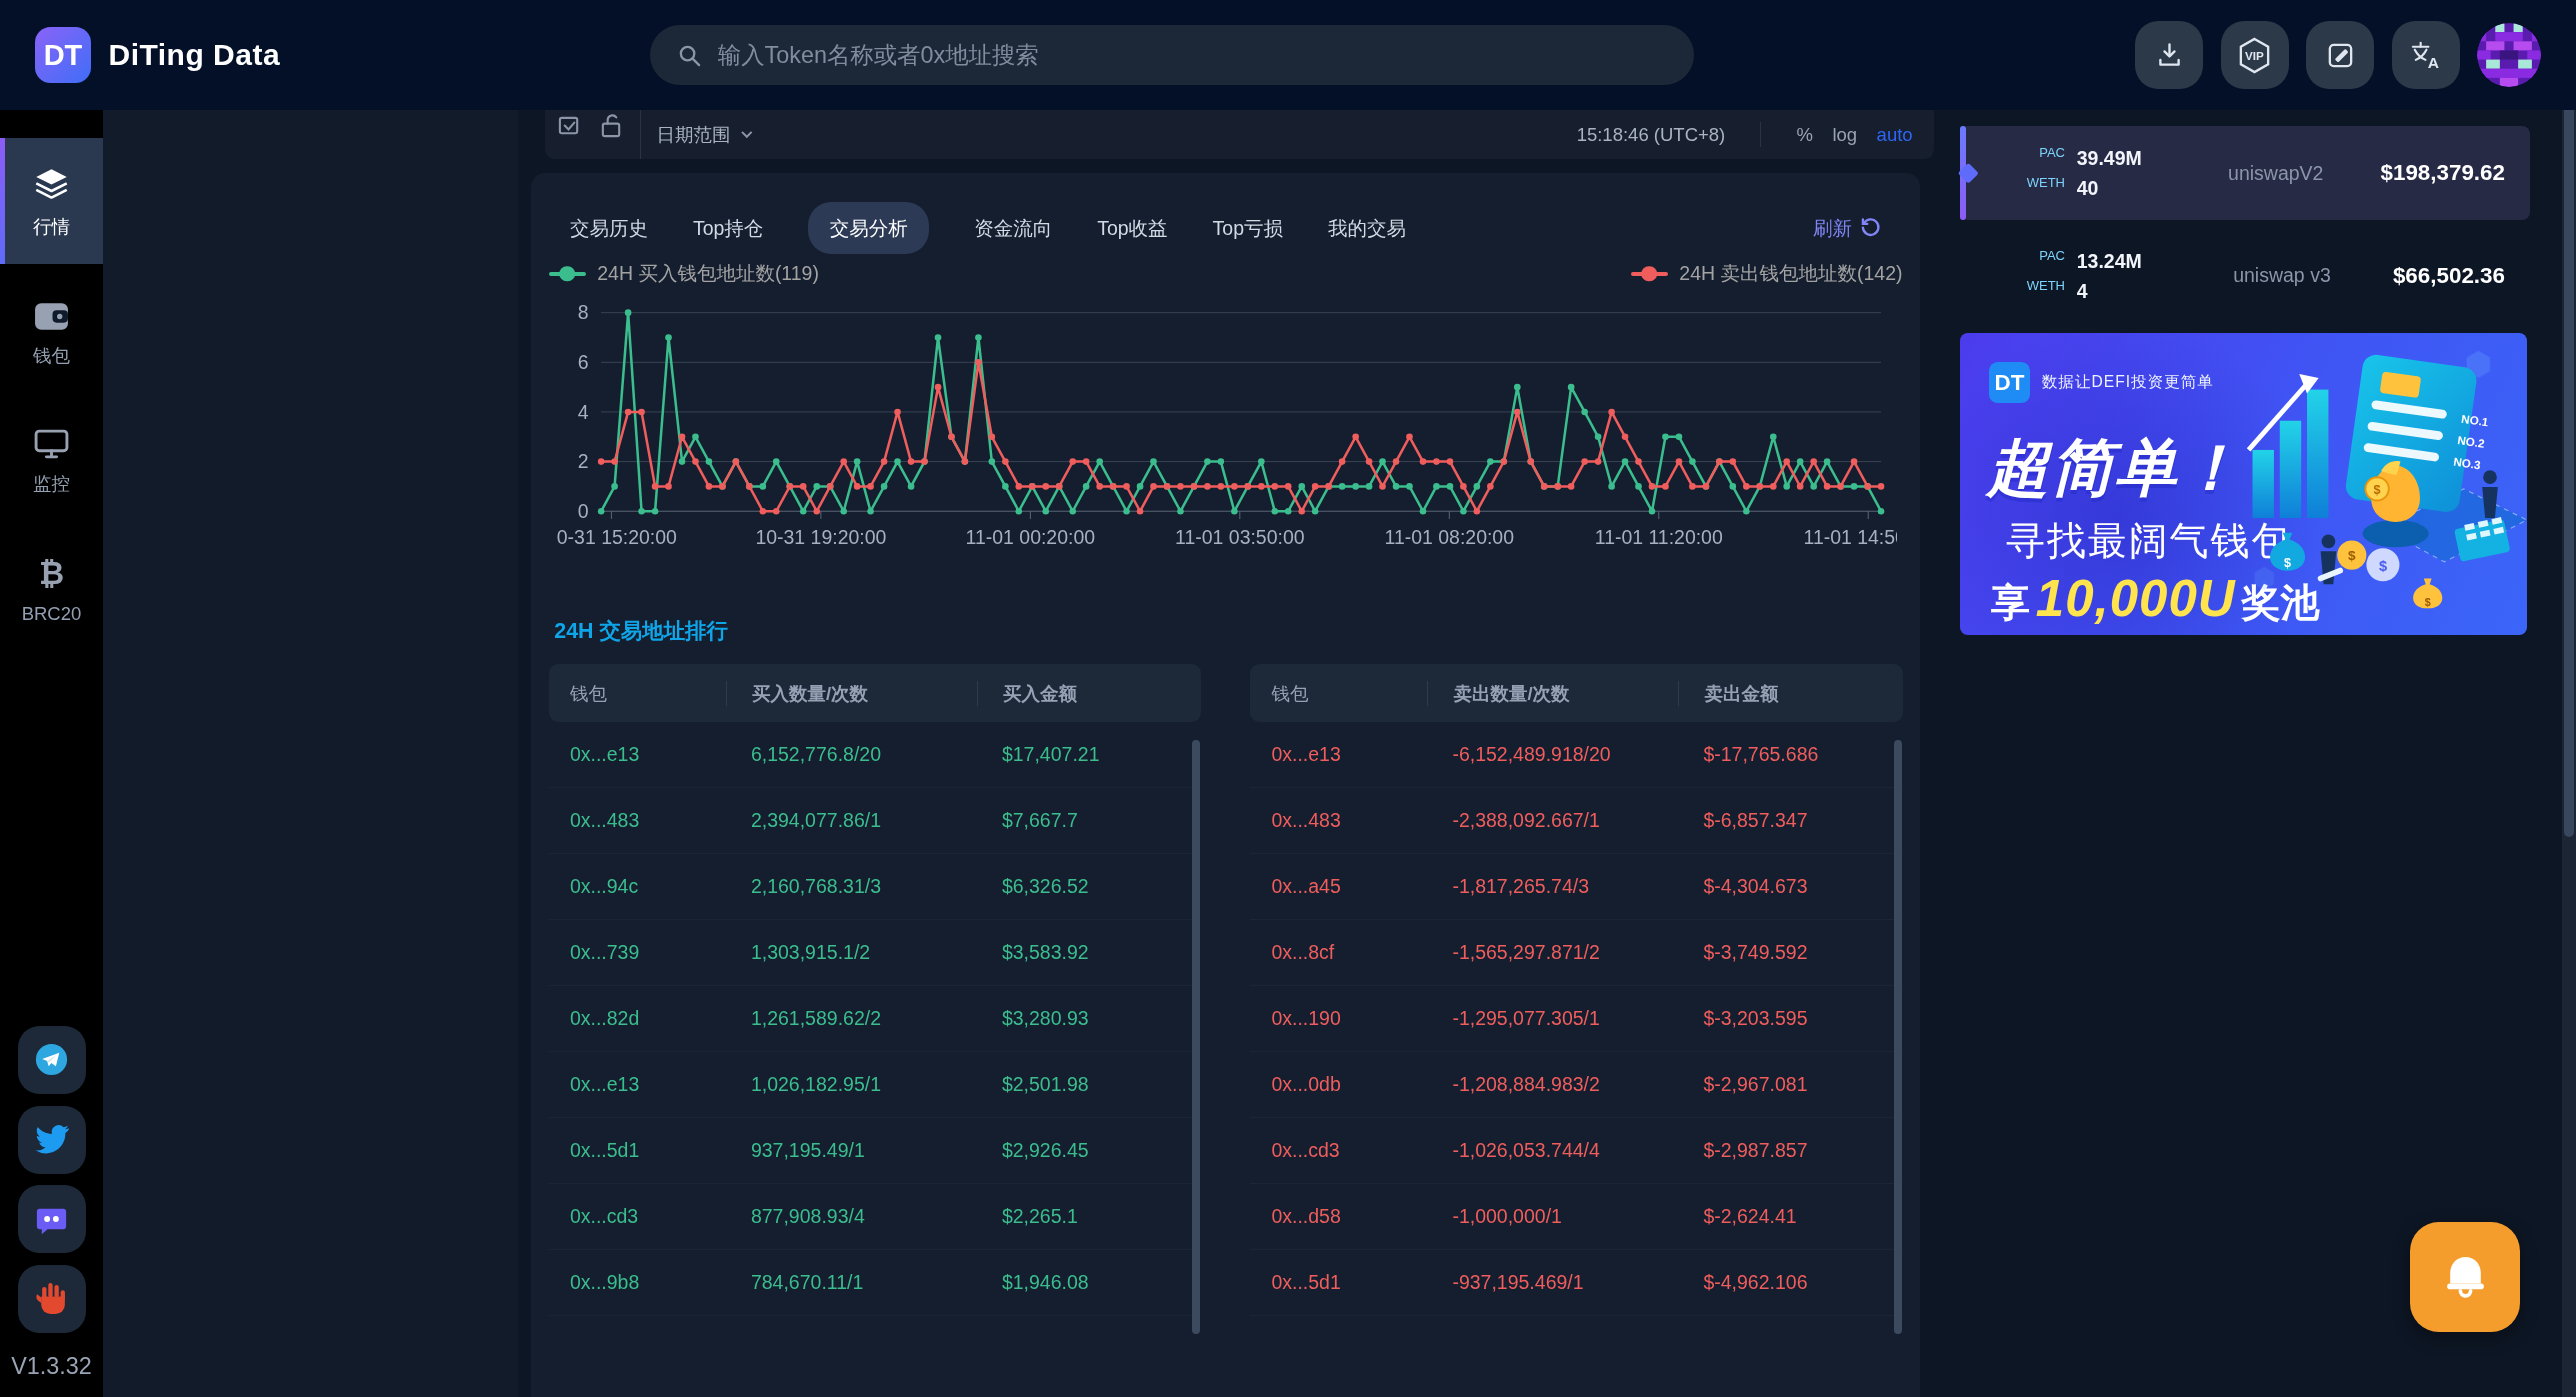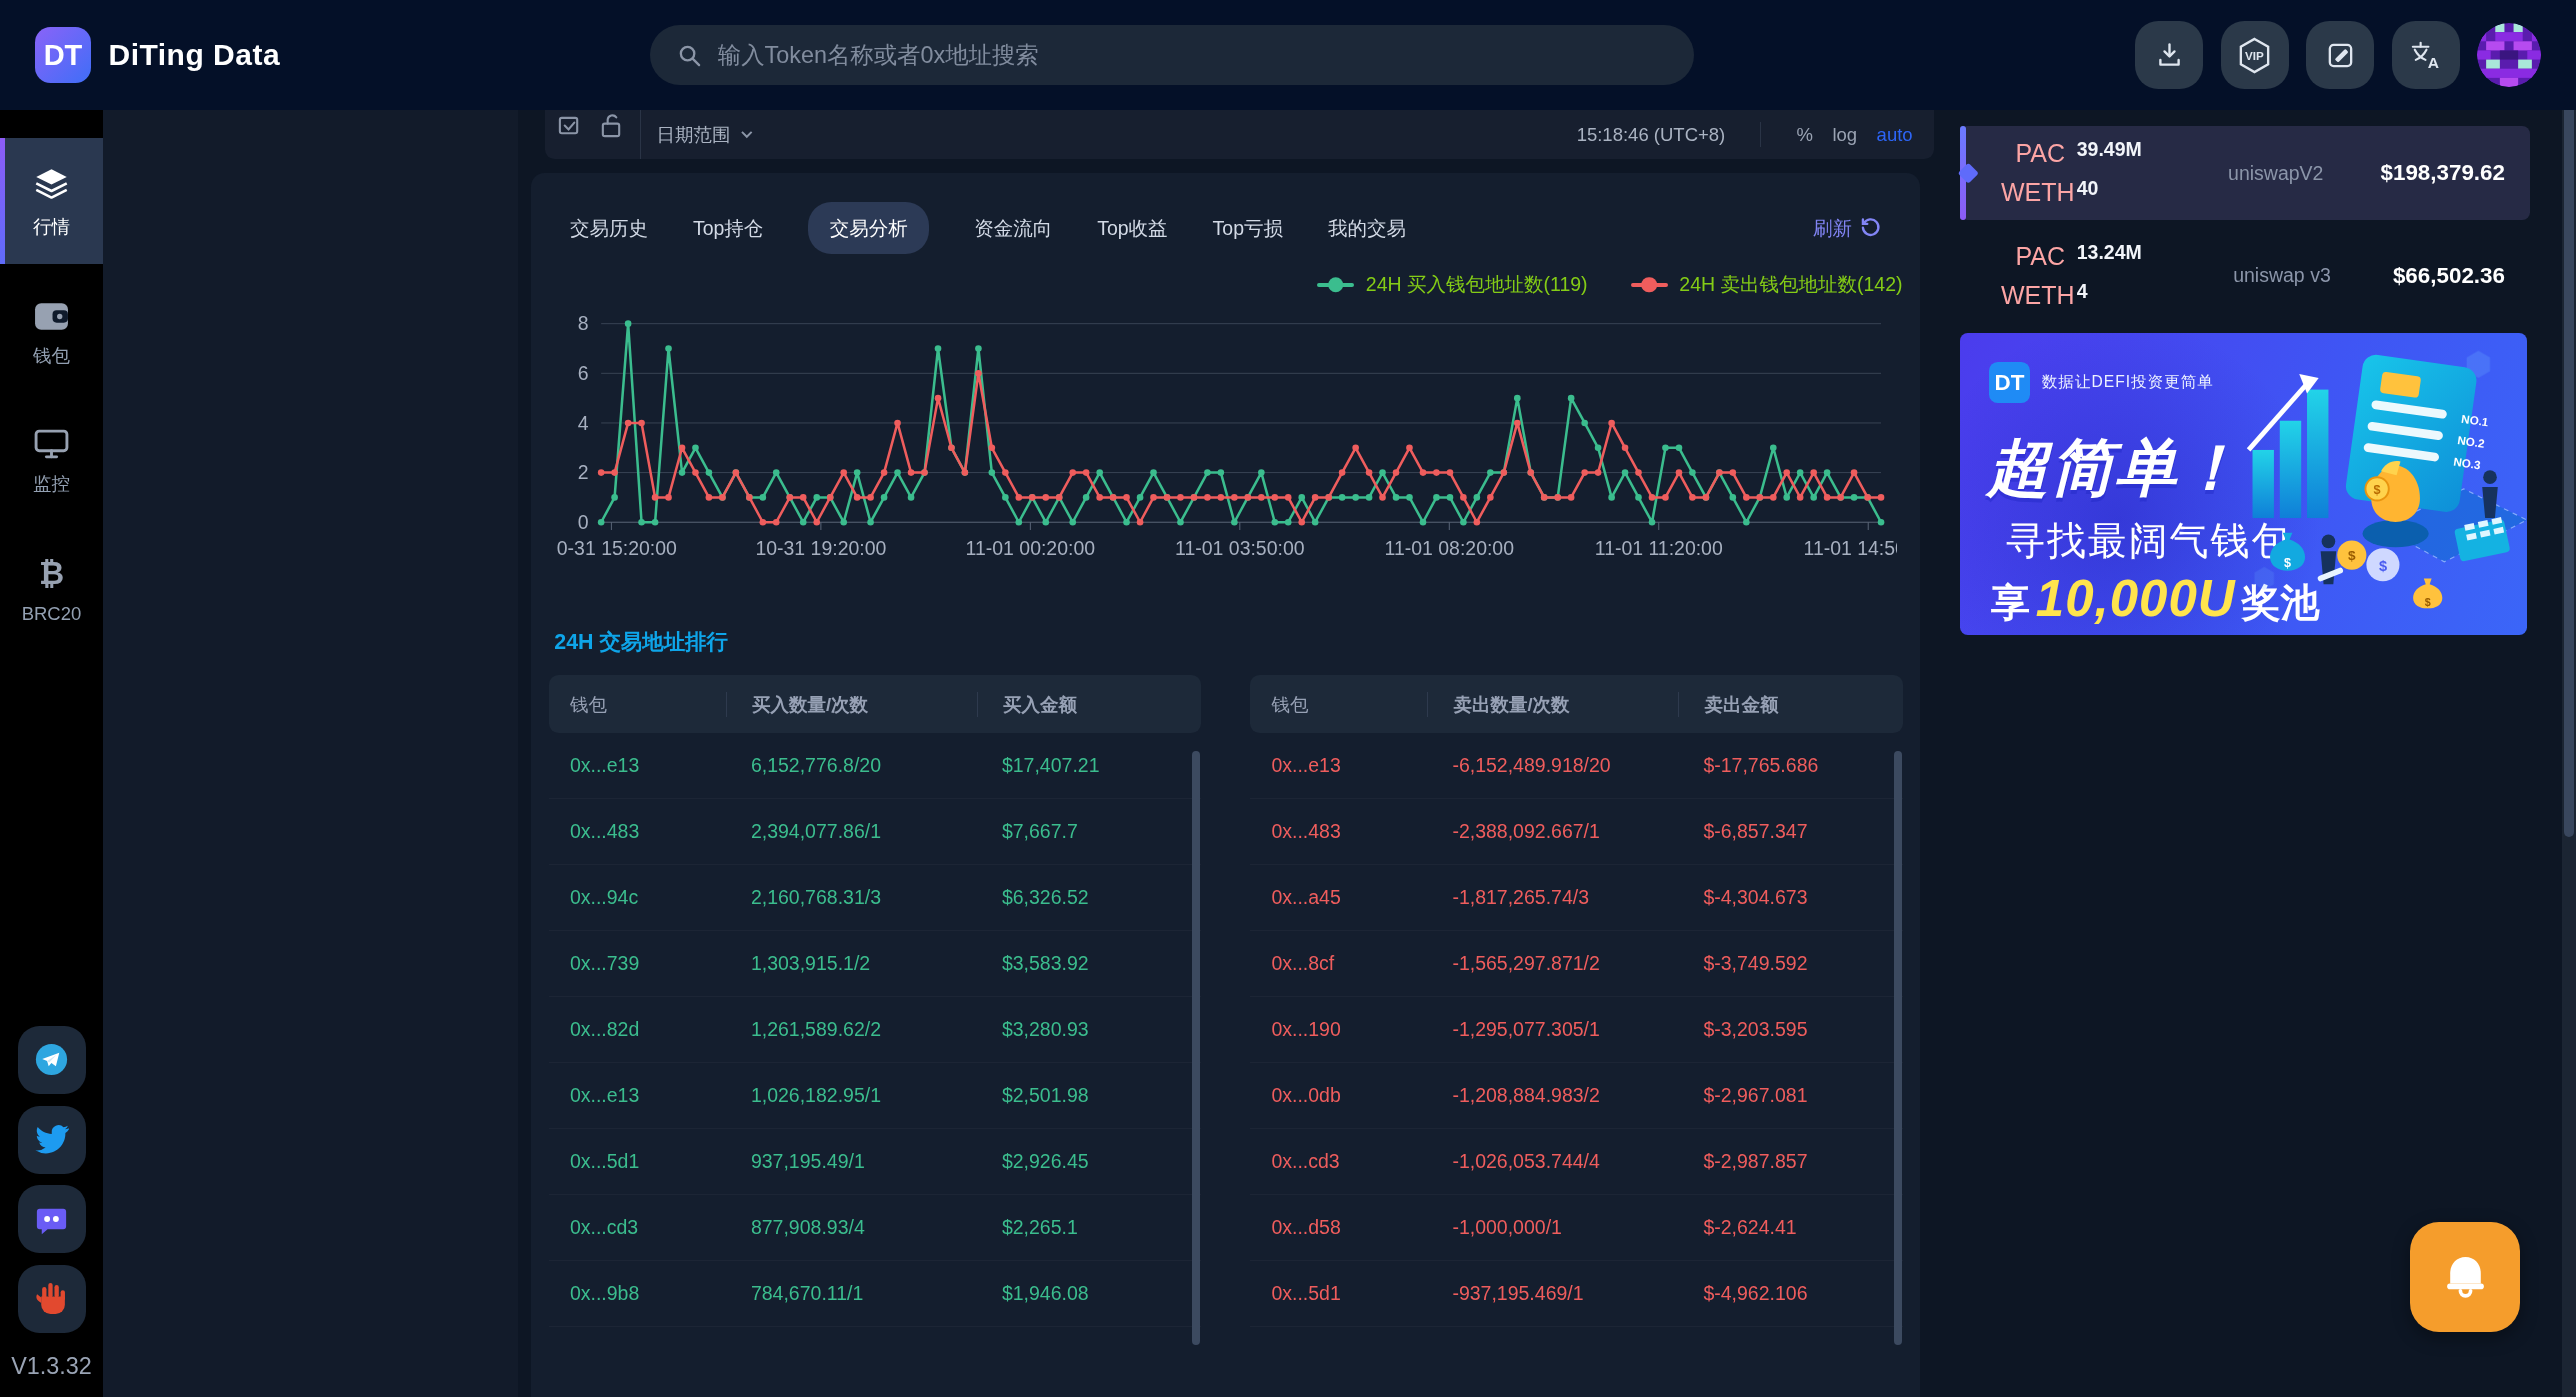--- a/index.html
+++ b/index.html
@@ -38,21 +38,21 @@
   .tb-clock { color:#aab3c2; }
   .tb-auto { color:#2d65f5; }
 
   
   .main-card { position:absolute; left:531px; top:173px; width:1389px; bottom:-19.5px; background:#141e2e; border-radius:13.6px 13.6px 0 0; padding:0 17.5px; }
   .tabs-row { display:flex; align-items:center; gap:45px; padding:29px 21.4px 0; }
   .tab { font-size:19.5px; color:#d3dae6; padding:12.7px 0; cursor:pointer; white-space:nowrap; }
   .tab.active { background:#2c3a56; border-radius:23.4px; padding:12.7px 21.4px; color:#fff; }
   .refresh-btn { margin-left:auto; display:flex; align-items:center; gap:7.8px; color:#8285f5; font-size:19.5px; }
 
-  .legend-row { display:flex; justify-content:flex-end; gap:43px; margin-top:17px; font-size:19.5px; color:#84cc16; }
+  .legend-row { display:flex; justify-content:space-between; gap:43px; margin-top:6px; font-size:19.5px; color:#a3a3a3; }
   .legend-item { display:flex; align-items:center; gap:11.7px; }
   .lg-mark { width:37px; height:15.6px; position:relative; display:inline-block; }
   .lg-mark .l { position:absolute; left:0; right:0; top:5.8px; height:3.9px; border-radius:1.9px; background:currentColor; }
   .lg-mark .d { position:absolute; left:50%; top:50%; transform:translate(-50%,-50%); width:15.6px; height:15.6px; border-radius:50%; background:currentColor; }
 
   .chart-wrap { margin:13.6px 5.8px 0 7.8px; }
   .rank-title { font-size:21.4px; color:#0ea5e9; margin:60px 0 0 5.8px;font-weight:bold; }
 
   .tables-row { display:flex; gap:49px; margin-top:19.5px; }
   .rk-table { flex:1; position:relative; }
@@ -65,21 +65,21 @@
   .tscroll { position:absolute; right:1px; top:76px; width:7.8px; height:594px; background:#3c4a60; border-radius:3.9px; }
 
   
   .right-panel { position:absolute; left:1960px; top:126px; width:570px; }
   .pool-item { height:94px; border-radius:7.8px; display:flex; align-items:center; padding:0 25px 0 41px; position:relative; margin-bottom:8.8px; }
   .pool-item.active { background:#262a45; }
   .pool-item.active::before { content:''; position:absolute; left:0; top:0; bottom:0; width:5.8px; border-radius:2.9px; background:linear-gradient(#6a7bff,#8d5cf6); }
   .pool-item.active::after { content:''; position:absolute; left:1px; top:50%; width:14.6px; height:14.6px; background:#5f6bfa; transform:translateY(-50%) rotate(45deg); border-radius:2.9px; }
   .pair-line { display:flex; gap:11.7px; line-height:1.55; }
   .pair { min-width:170px; }
-  .tk { color:#fca5a5; font-size:25px; width:64px; text-align:right; }
+  .tk { color:#7dd3fc; font-size:13px; width:64px; text-align:right; }
   .amt { color:#f2f5fa; font-weight:600; font-size:19.5px; }
   .dex { flex:1; text-align:center; color:#8b95a9; font-size:19.5px; }
   .pval { font-size:22.4px; font-weight:700; color:#fff; }
 
   .banner { margin-top:10.7px; width:567px; height:302px; border-radius:7.8px; position:relative; overflow:hidden;
     background: radial-gradient(circle at 28% 62%, rgba(25,22,170,.35), transparent 45%), linear-gradient(115deg,#4b3ced 0%, #3f55f4 55%, #3b66f8 100%); }
   .b-logo-row { position:absolute; left:29px; top:29px; display:flex; align-items:center; gap:11.7px; }
   .b-logo { width:41px; height:41px; border-radius:8.8px; background:#1f8bf5; color:#fff; font-weight:bold; font-size:22.4px; display:flex; align-items:center; justify-content:center; }
   .b-tagline { color:#eef3ff; font-size:15.6px; letter-spacing:1px; }
   .b-headline { position:absolute; left:27px; top:93px; font-size:62px; font-weight:900; font-style:italic; color:#fff; text-shadow:0 3.9px 0 rgba(25,35,190,.35); letter-spacing:1.9px; }

